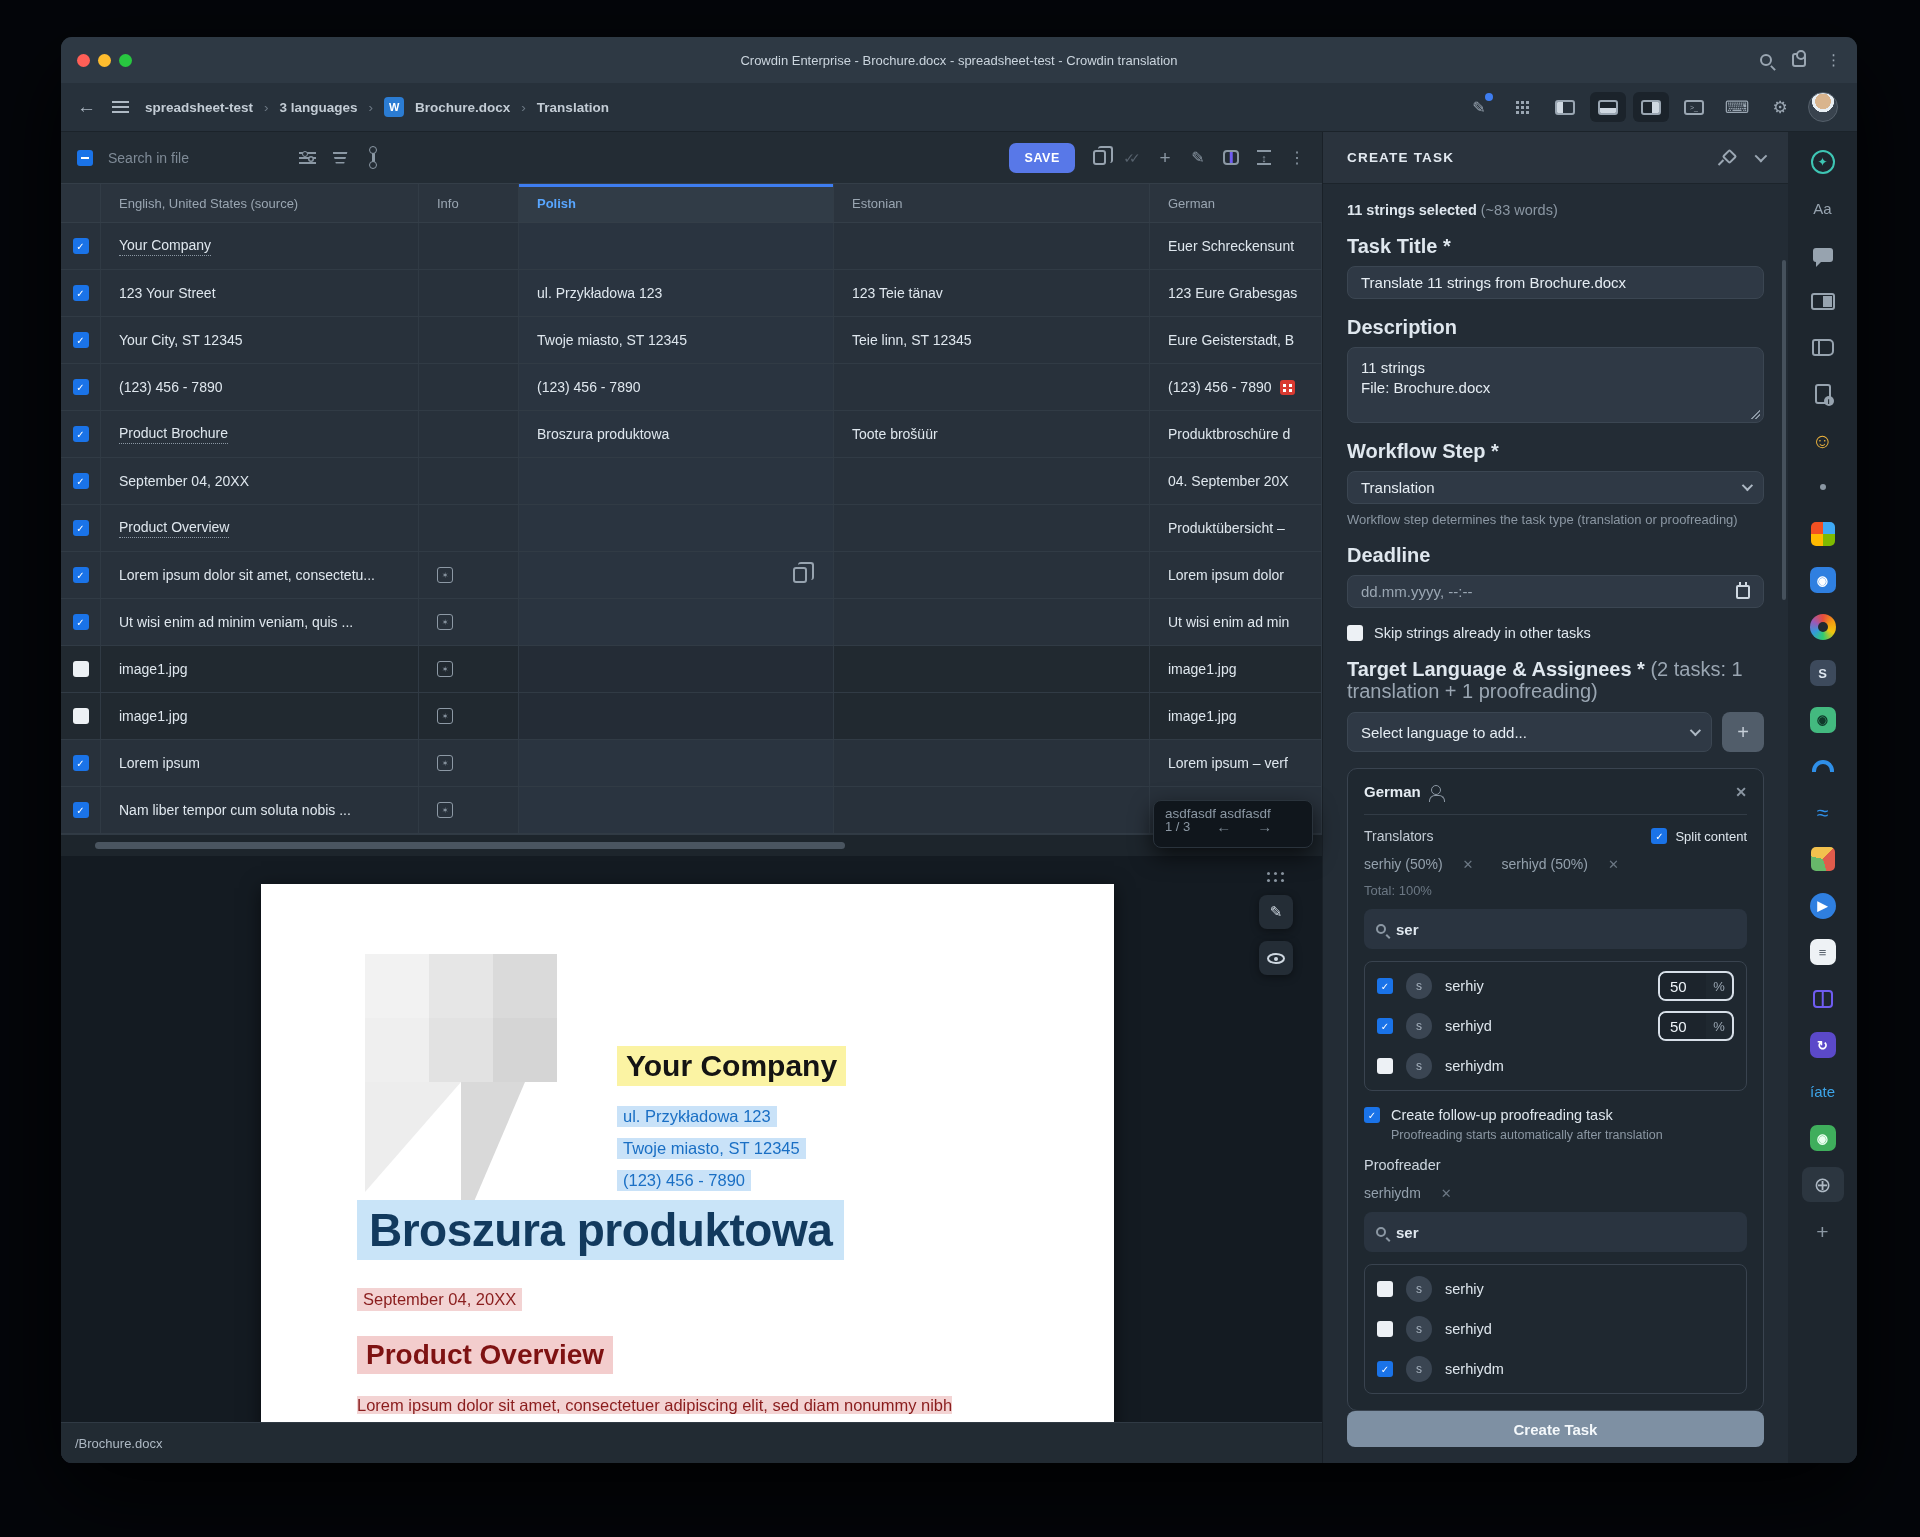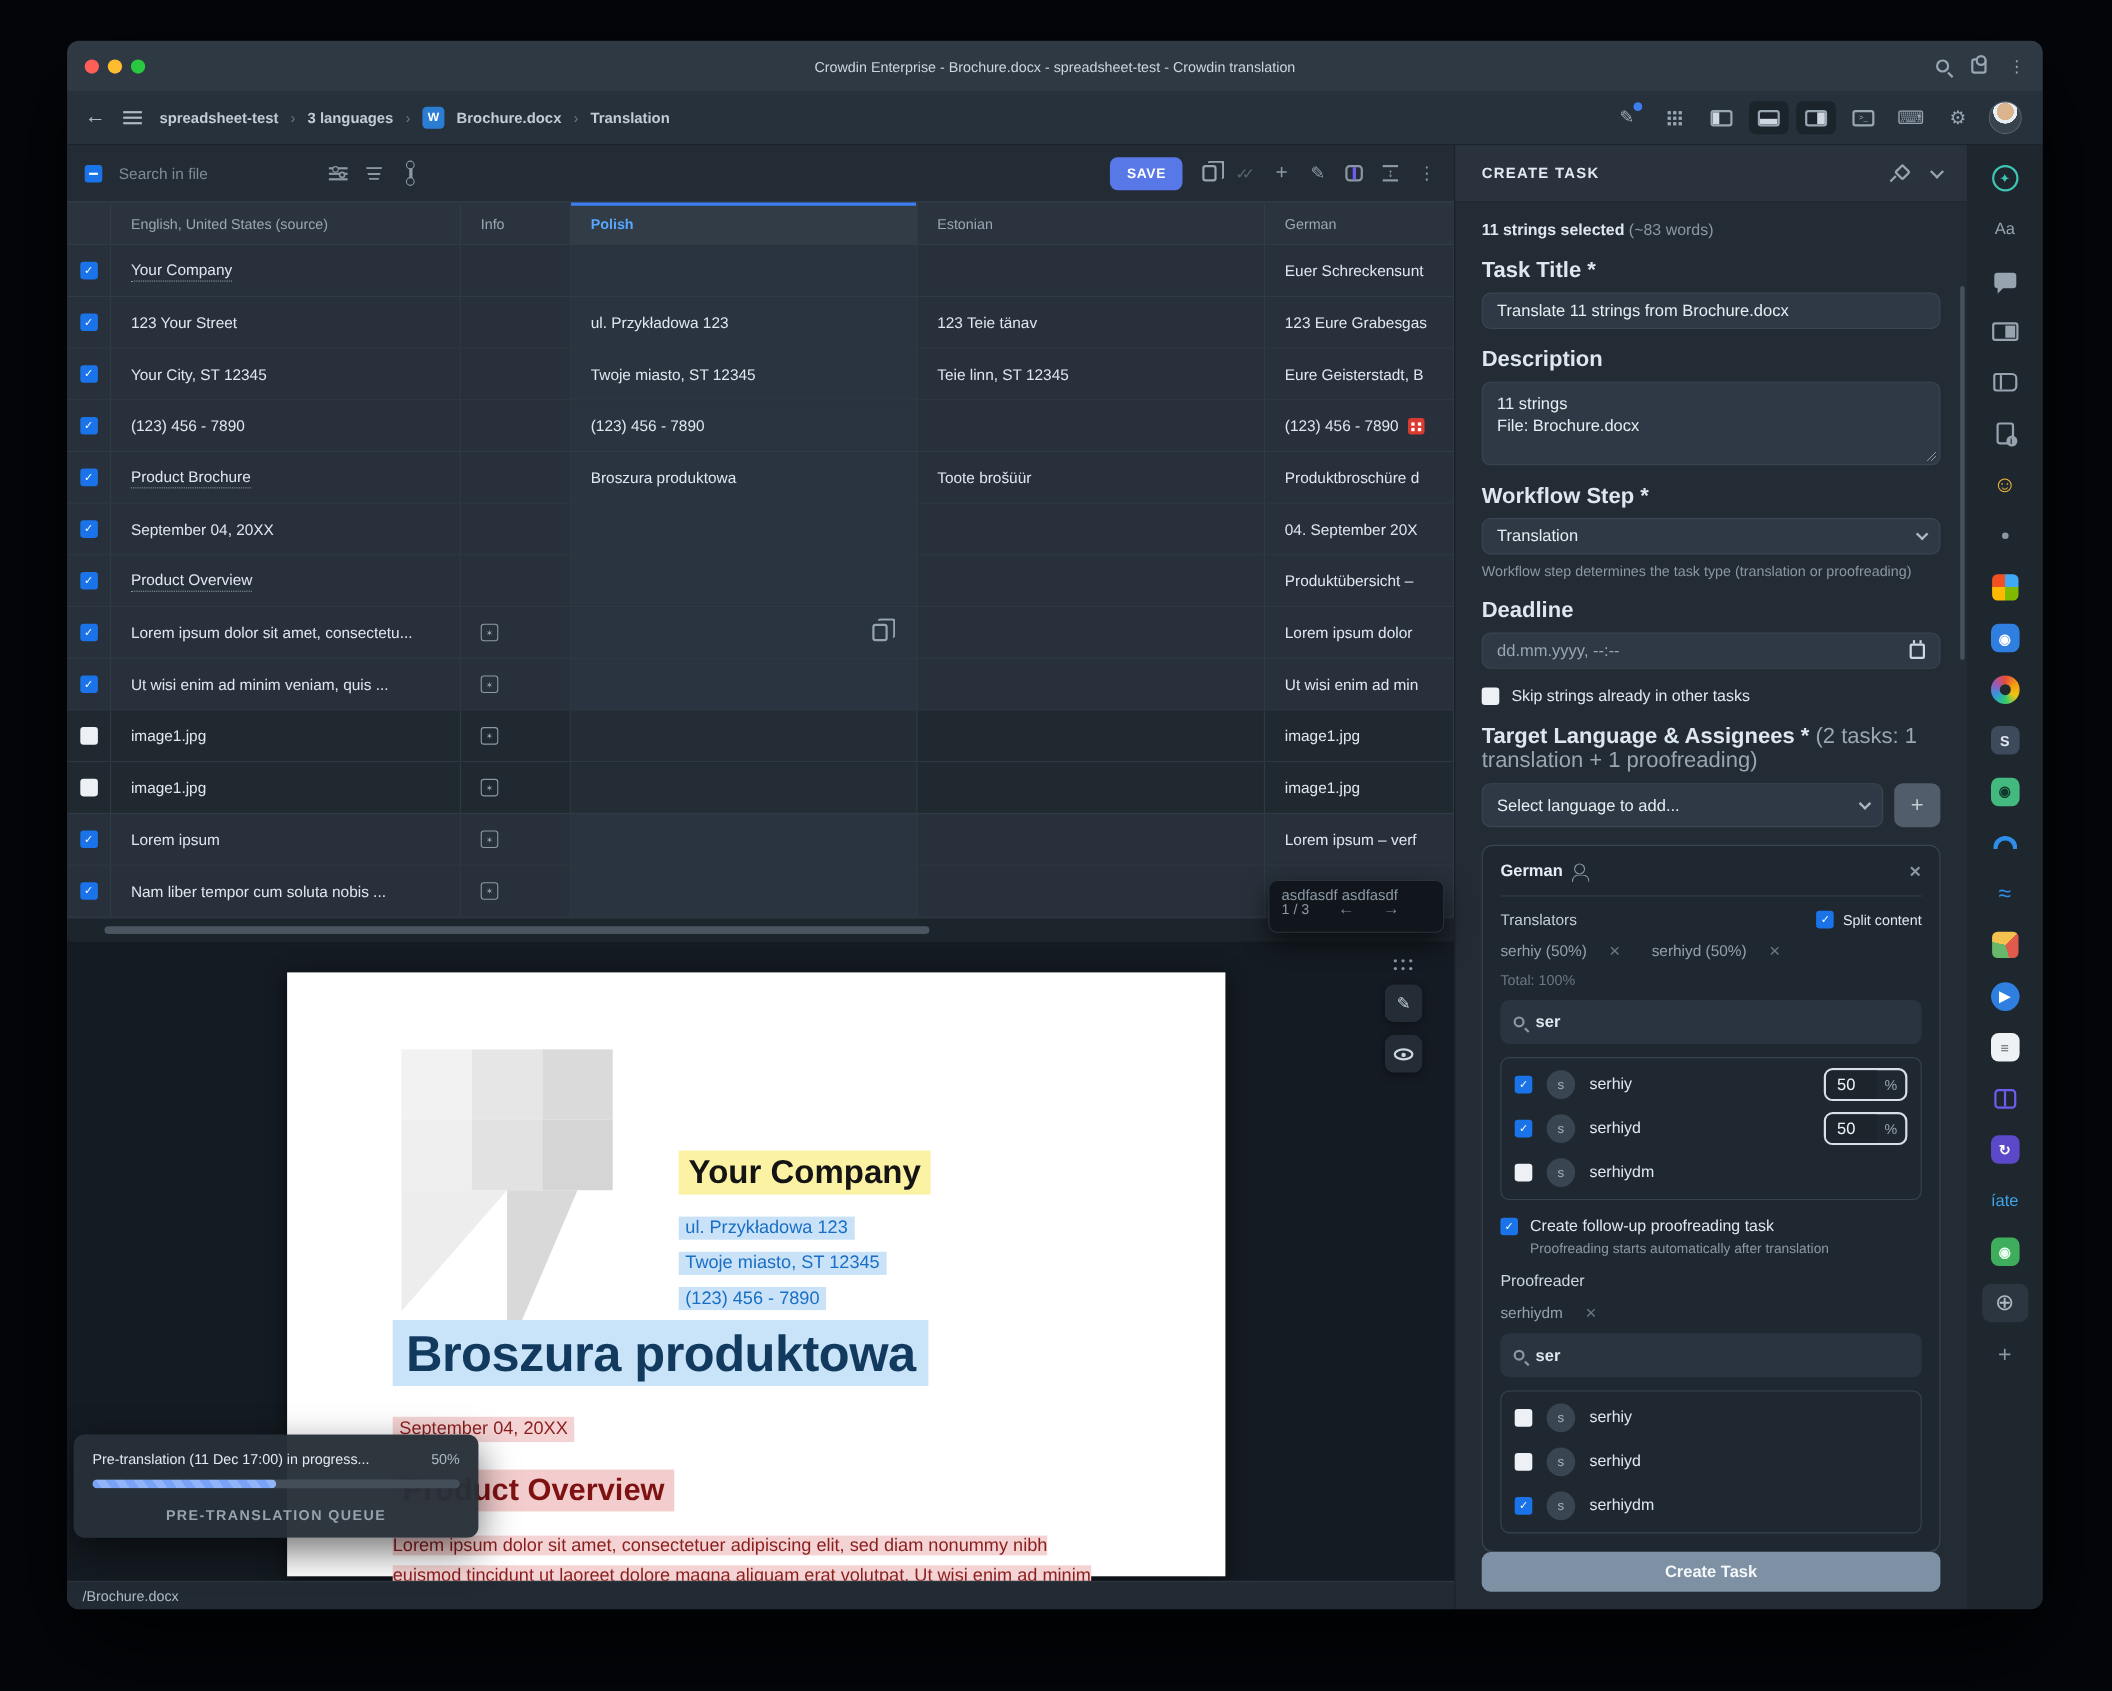--- a/index.html
+++ b/index.html
@@ -120,21 +120,21 @@
   .tpopup .pager { font-size:13px; }
   .tpopup .arr { font-size:15px; color:#7d8994; margin-left:26px; }
 
   
   .pretrans { position:absolute; left:6px; top:1172px; width:368px; background:rgba(39,47,56,.97); border-radius:10px; box-shadow:0 12px 34px rgba(0,0,0,.55); padding:15px 17px 13px; z-index:7; }
   .pt-row { display:flex; font-size:13px; color:#e2e9f0; }
   .pt-title { flex:1; } .pt-pct { color:#aeb9c4; }
   .pt-bar { margin-top:11px; height:8px; background:#434e59; border-radius:5px; overflow:hidden; }
   .pt-fill { height:100%; border-radius:5px; background:repeating-linear-gradient(55deg,#7ba3f5 0 7px,#92b4f8 7px 14px); }
   .pt-btn { margin-top:17px; text-align:center; font-size:13px; font-weight:bold; letter-spacing:1.3px; color:#96a2ae; }
-  .statusbar { height:26px; background:#222b33; border-top:1px solid #303a44; display:flex; align-items:center; padding:0 14px; font-size:13px; color:#aeb9c4; }
+  .statusbar { height:41px; background:#222b33; border-top:1px solid #303a44; display:flex; align-items:center; padding:0 14px; font-size:13px; color:#aeb9c4; }
 
   
   .panel { width:466px; background:#232c35; border-left:1px solid #1a2128; display:flex; flex-direction:column; position:relative; }
   .panel-header { height:52px; background:#2a333d; border-bottom:1px solid #1c242b; display:flex; align-items:center; padding:0 24px; font-size:13.5px; font-weight:bold; letter-spacing:1.2px; color:#e2e9f0; }
   .ph-icons { margin-left:auto; display:flex; gap:22px; align-items:center; }
   .pin { width:16px; height:16px; position:relative; }
   .pin::before { content:""; position:absolute; left:7px; top:1px; width:7px; height:7px; border:2px solid #9aa6b2; border-radius:2px; transform:rotate(45deg); }
   .pin::after { content:""; position:absolute; left:3px; top:9px; width:2px; height:7px; background:#9aa6b2; transform:rotate(45deg); }
   .chev { width:9px; height:9px; border-right:2px solid #9aa6b2; border-bottom:2px solid #9aa6b2; transform:rotate(45deg) translateY(-2px); }
   .panel-body { flex:1; padding:18px 24px 16px; overflow:hidden; display:flex; flex-direction:column; }
@@ -568,30 +568,20 @@
 
       <div class="tpopup">
         <div>asdfasdf asdfasdf</div>
         <div class="pager-row">
           <span class="pager">1 / 3</span>
           <span class="arr">←</span>
           <span class="arr">→</span>
         </div>
       </div>
 
-      <div class="pretrans">
-        <div class="pt-row">
-          <span class="pt-title">Pre-translation (11 Dec 17:00) in progress...</span>
-          <span class="pt-pct">50%</span>
-        </div>
-        <div class="pt-bar">
-            <div class="pt-fill" id="pt-fill" style="width: 50%;"></div>
-          </div>
-        <div class="pt-btn">PRE-TRANSLATION QUEUE</div>
-      </div>
 
       <div class="statusbar">
         <span>/Brochure.docx</span>
       </div>
     </div>
 
     <div class="panel">
       <div class="panel-header">
         <span>CREATE TASK</span>
         <span class="ph-icons">

